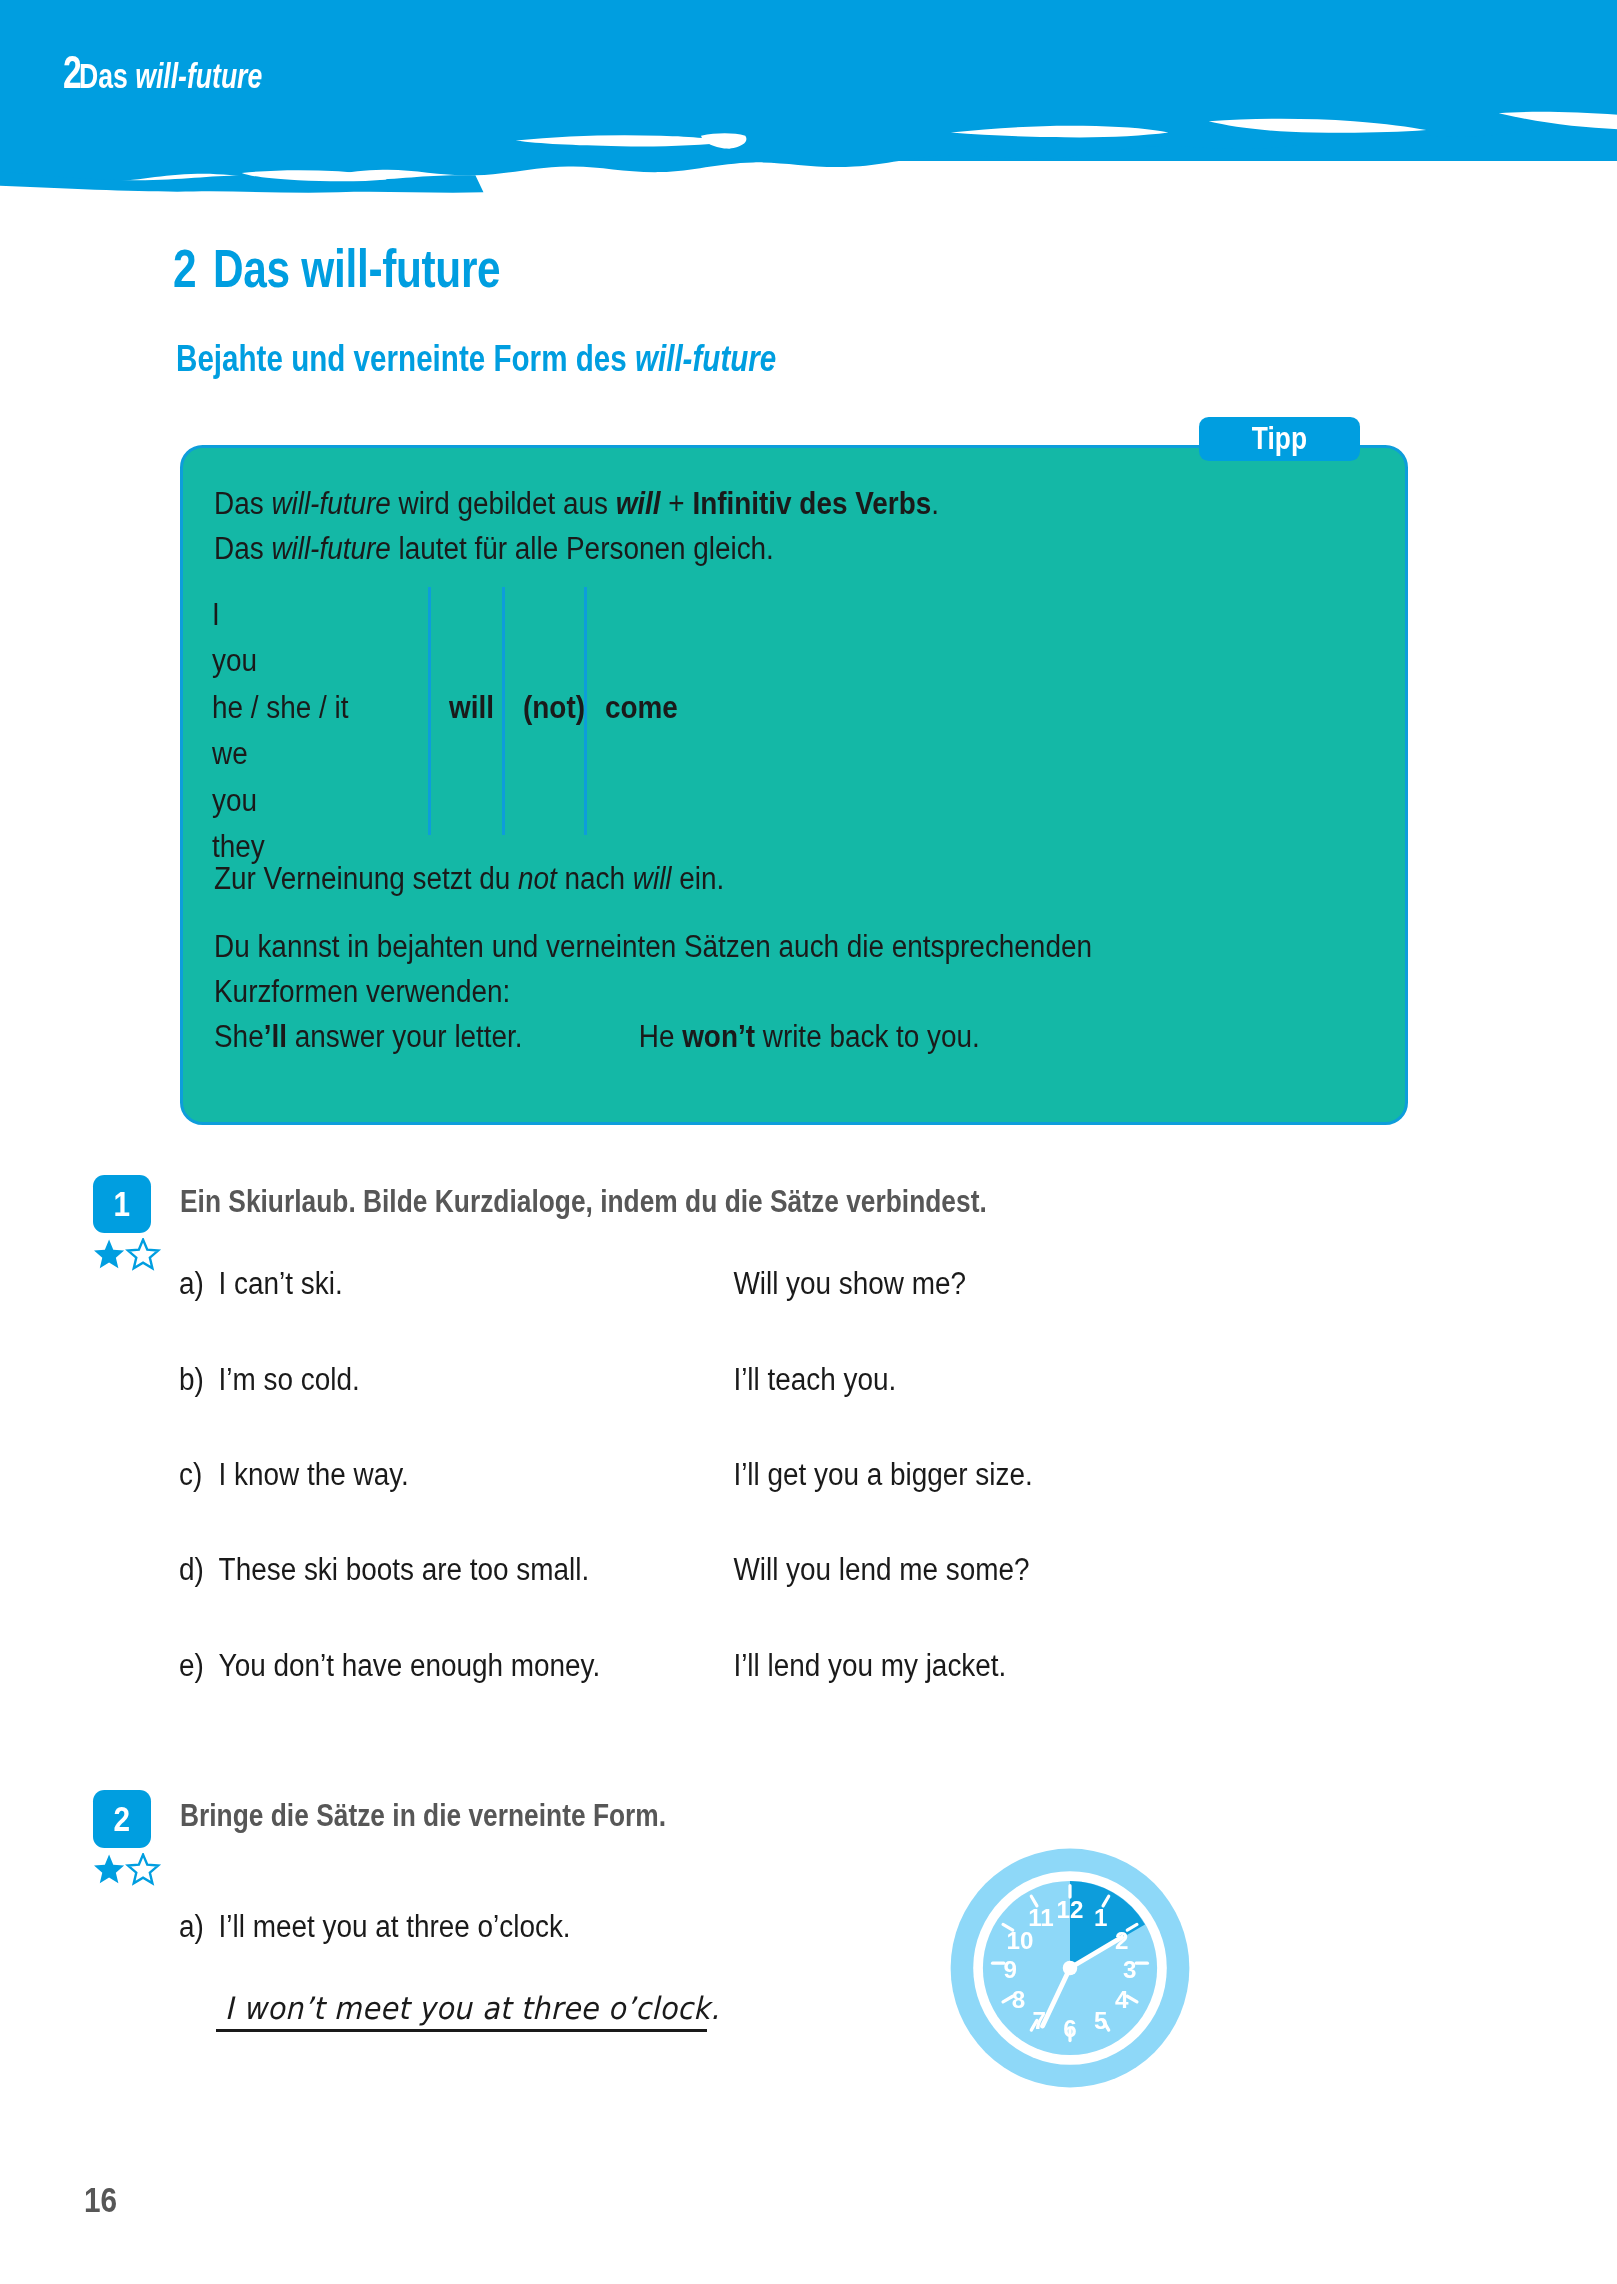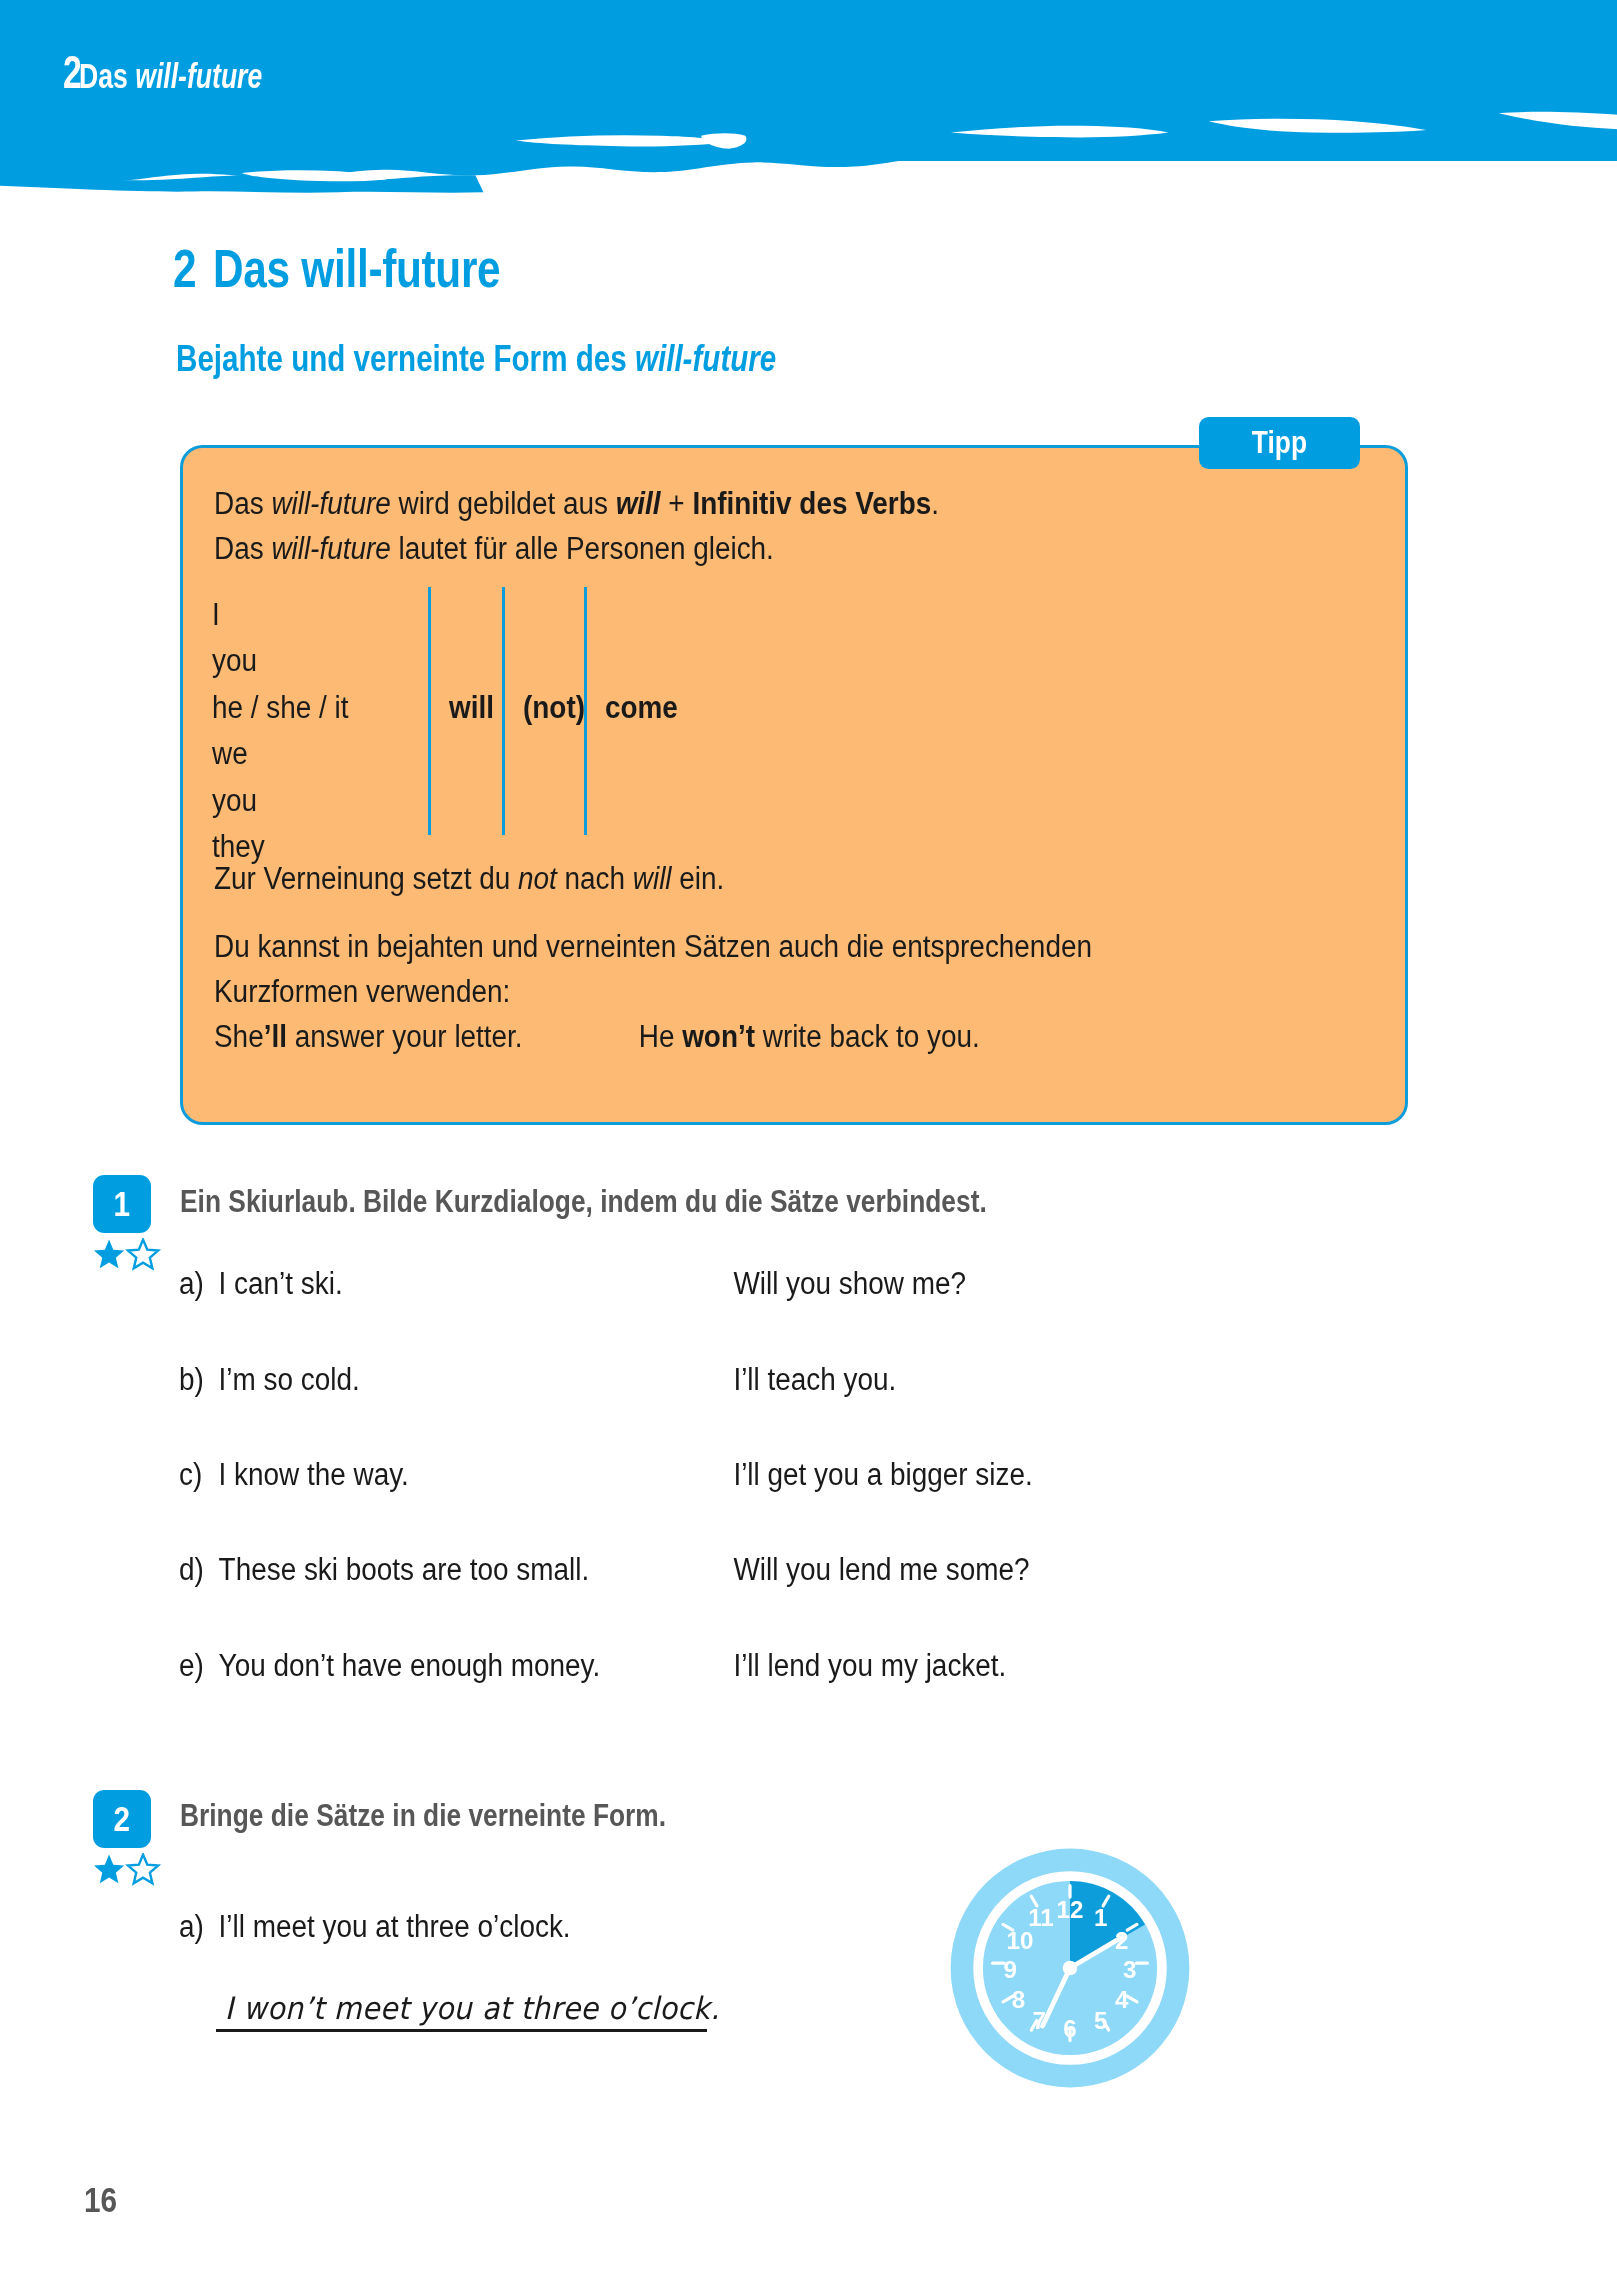--- a/index.html
+++ b/index.html
@@ -91,42 +91,42 @@
     transform-origin: left top;
     white-space: nowrap;
   }
   .sub-title em { font-style: italic; }
 
   
   .tipp-badge {
     position: absolute;
     top: 417px; left: 1199px;
     width: 161px;
-    height: 52px;
+    height: 44px;
     background: #009ee0;
     border-radius: 9.7px;
     display: flex;
     align-items: center;
     justify-content: center;
     z-index: 5;
   }
   .tipp-badge span {
     font-size: 31px;
     font-weight: bold;
     color: #ffffff;
     transform: scaleX(0.85);
   }
 
   
   .info-box {
     position: absolute;
     top: 445px; left: 180px;
     width: 1228px;
     height: 680px;
-    background: #fdba74;
+    background: #14b8a6;
     border: 3.2px solid #0d9ddb;
     border-radius: 22.6px;
     z-index: 2;
   }
   .info-text {
     position: absolute;
     left: 31px;
     font-size: 31px;
     color: #1a1a1a;
     line-height: 1.42;

